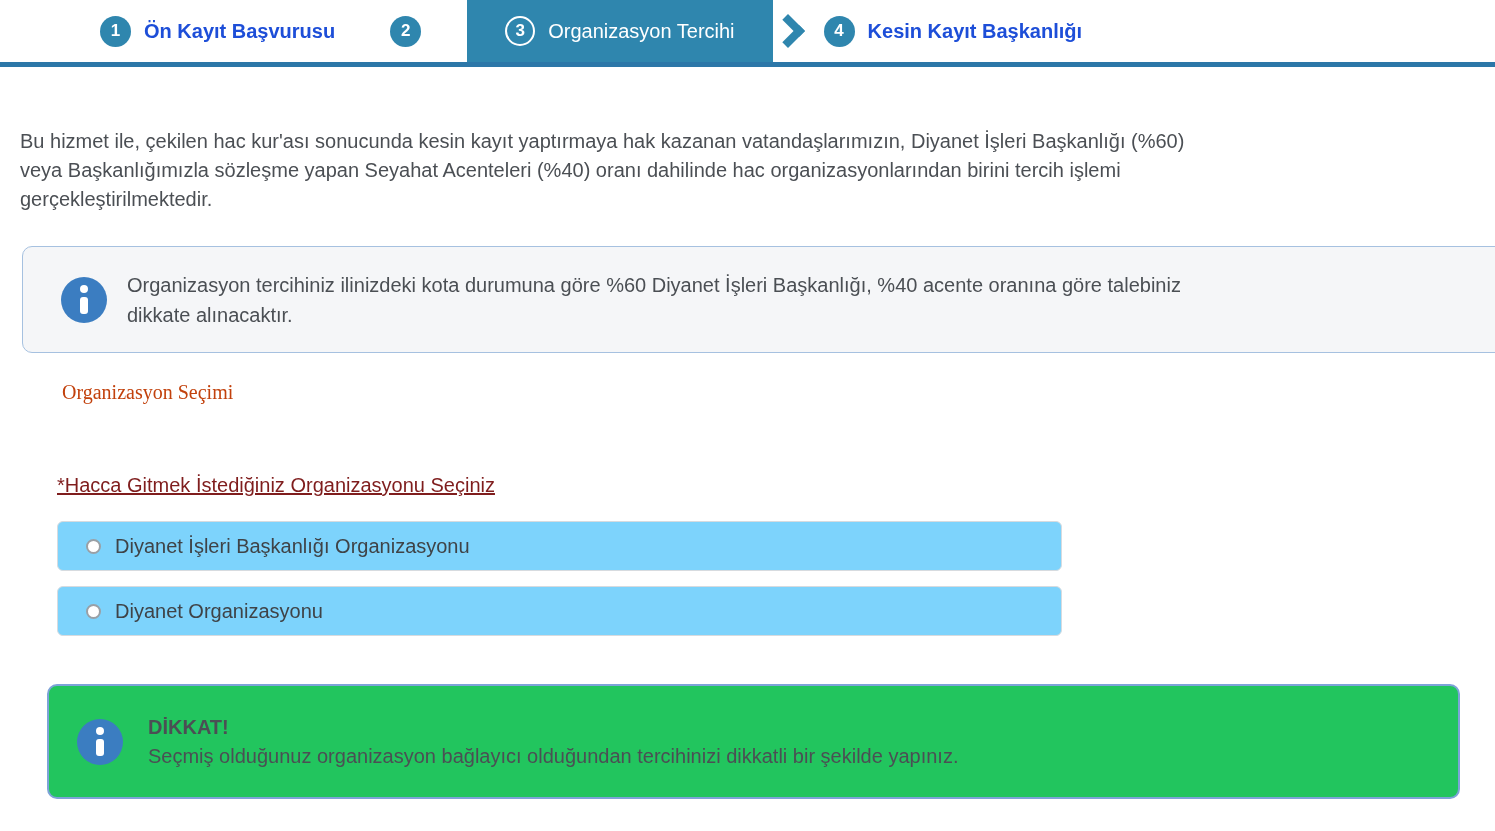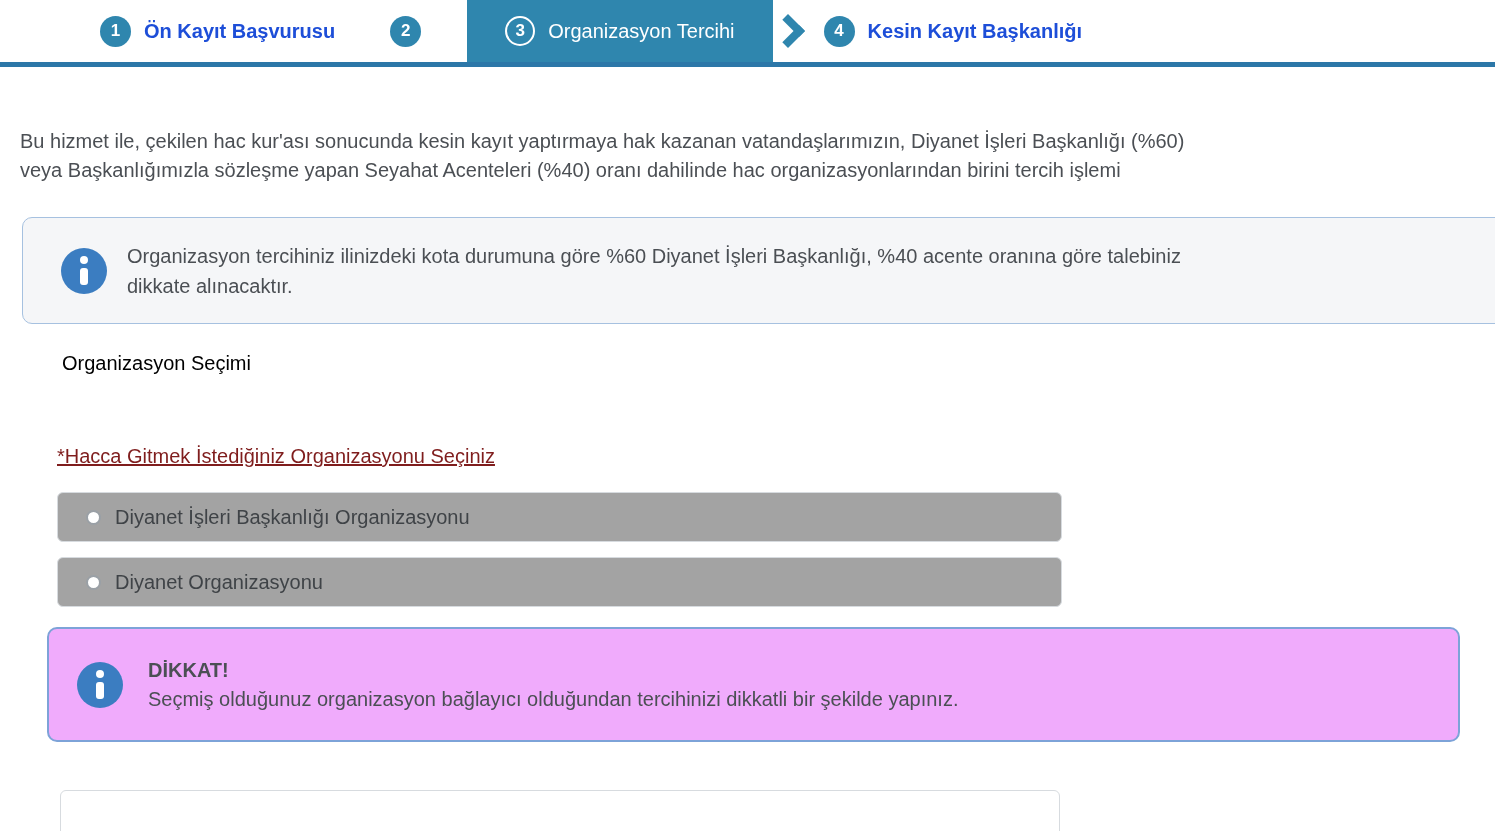--- a/index.html
+++ b/index.html
@@ -34,33 +34,33 @@
     padding:20px 30px 20px 38px; }
   .info-icon { flex:0 0 46px; width:46px; height:46px; border-radius:50%; background:#3b7dc1;
     position:relative; }
   .info-icon::before { content:""; position:absolute; left:50%; top:8px; transform:translateX(-50%);
     width:8px; height:8px; border-radius:50%; background:#fff; }
   .info-icon::after { content:""; position:absolute; left:50%; top:20px; transform:translateX(-50%);
     width:8px; height:17px; border-radius:3px; background:#fff; }
   .infobox .txt { font-size:20px; line-height:30px; color:#4b4f54; }
 
   
-  .section-title { margin:28px 0 0 62px; color:#000000; font-size:20px; }
+  .section-title { margin:28px 0 0 62px; color:#c2410c; font-size:20px;font-family:Liberation Serif, serif; }
   .question { margin:70px 0 0 57px; color:#7f1d1d; font-size:20px;text-decoration:underline; }
 
   .opt { margin:24px 0 0 57px; width:1005px; height:50px; border:1px solid #d7dbdf;
-    border-radius:6px; background:#a3a3a3; display:flex; align-items:center; cursor:pointer; }
+    border-radius:6px; background:#7dd3fc; display:flex; align-items:center; cursor:pointer; }
   .opt + .opt { margin-top:15px; }
   .radio { width:15px; height:15px; border:2px solid #9aa0a6; border-radius:50%;
     margin-left:28px; background:#fff; flex:0 0 15px; }
   .opt .olbl { margin-left:14px; font-size:20px; color:#3f4347; }
 
   
-  .warnbox { margin:20px 0 0 47px; width:1413px; min-height:115px; border:2px solid #7da3d8;
-    border-radius:10px; background:#f0abfc; display:flex; align-items:center; gap:25px;
+  .warnbox { margin:48px 0 0 47px; width:1413px; min-height:115px; border:2px solid #7da3d8;
+    border-radius:10px; background:#22c55e; display:flex; align-items:center; gap:25px;
     padding:18px 30px 18px 28px; }
   .warnbox .wtitle { font-weight:700; font-size:20px; color:#4b4f54; margin-bottom:6px; }
   .warnbox .wtext { font-size:20px; color:#4b4f54; }
 
   
   .partial { margin:48px 0 0 60px; width:1000px; height:60px; border:1px solid #d7dbdf;
     border-radius:6px; background:#fff; }
 </style>
 </head>
 <body>
@@ -81,20 +81,21 @@
   <div class="step step-4">
     <span class="num">4</span>
     <span class="lbl">Kesin Kayıt Başkanlığı</span>
   </div>
 </div>
 <div class="tab-underline"></div>
 
 <div class="intro">
   <div>Bu hizmet ile, çekilen hac kur'ası sonucunda kesin kayıt yaptırmaya hak kazanan vatandaşlarımızın, Diyanet İşleri Başkanlığı (%60)</div>
   <div>veya Başkanlığımızla sözleşme yapan Seyahat Acenteleri (%40) oranı dahilinde hac organizasyonlarından birini tercih işlemi</div>
+  <div>gerçekleştirilmektedir.</div>
 </div>
 
 <div class="infobox">
   <div class="info-icon"></div>
   <div class="txt">
     <div>Organizasyon tercihiniz ilinizdeki kota durumuna göre %60 Diyanet İşleri Başkanlığı, %40 acente oranına göre talebiniz</div>
     <div>dikkate alınacaktır.</div>
   </div>
 </div>
 

